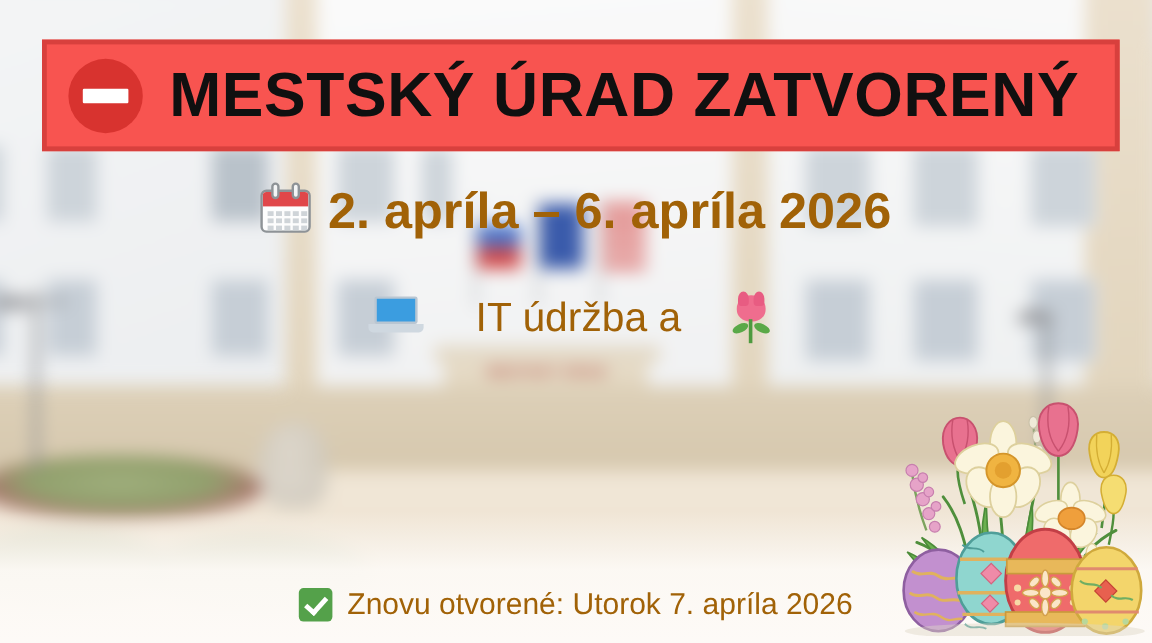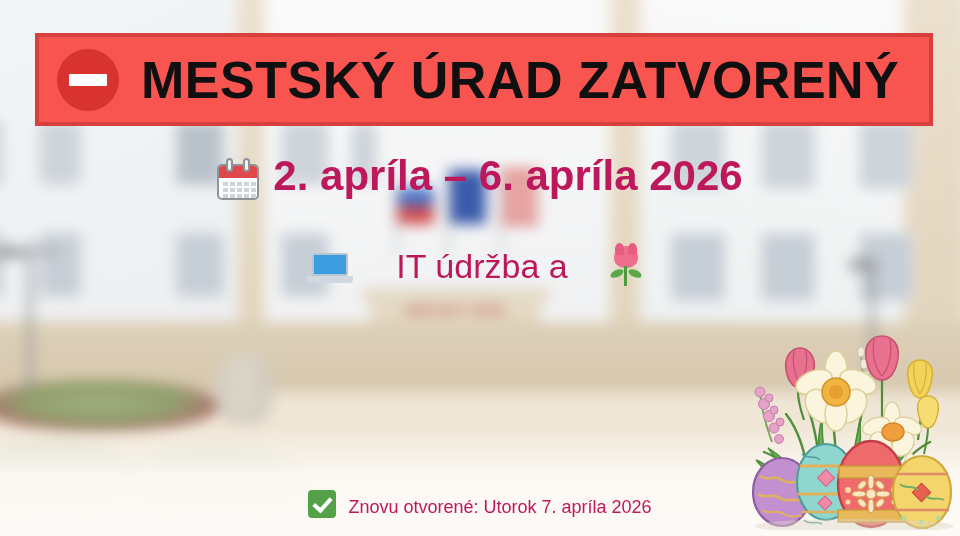--- a/index.html
+++ b/index.html
@@ -189,41 +189,41 @@
     font-weight: bold;
     color: #101010;
     letter-spacing: 0.5px;
     white-space: nowrap;
   }
 
   
   .line {
     position: absolute;
     display: flex;
-    align-items: flex-end;
+    align-items: flex-start;
     white-space: nowrap;
-    color: #be185d;
+    color: #a16207;
   }
   .line-date {
     left: 0; right: 0; top: 152px;
     justify-content: center;
     font-size: 42px;
     font-weight: bold;
   }
   .line-reason {
     left: 0; right: 0; top: 246px;
     justify-content: center;
     font-size: 34px;
     font-weight: normal;
     gap: 31px;
   }
   .line-reopen {
     left: 0; right: 0; top: 490px;
     justify-content: center;
-    font-size: 18px;
+    font-size: 25px;
     font-weight: normal;
   }
 
   
   .cal {
     position: relative;
     width: 42px; height: 42px;
     margin-right: 14px;
     flex: 0 0 auto;
   }

